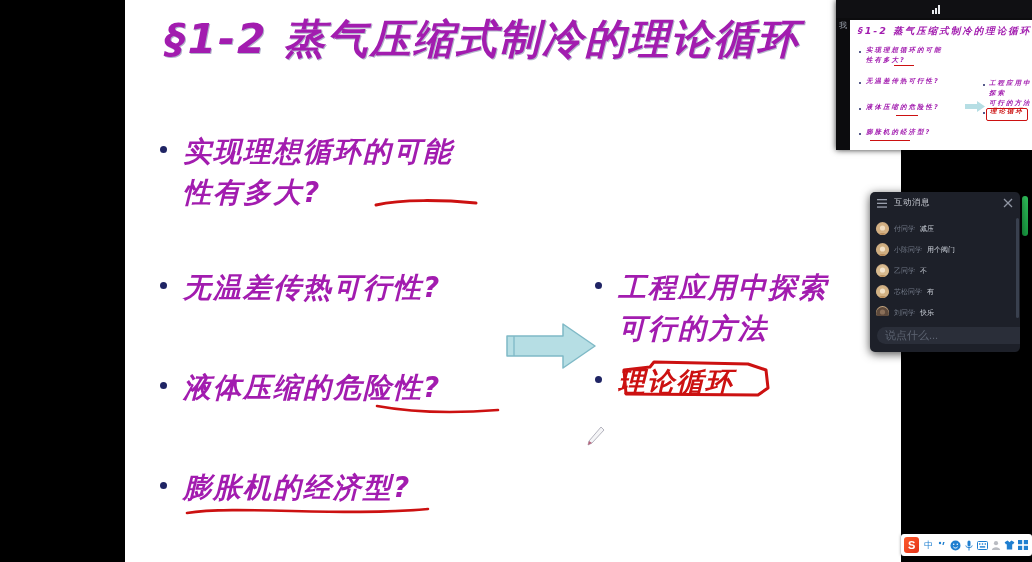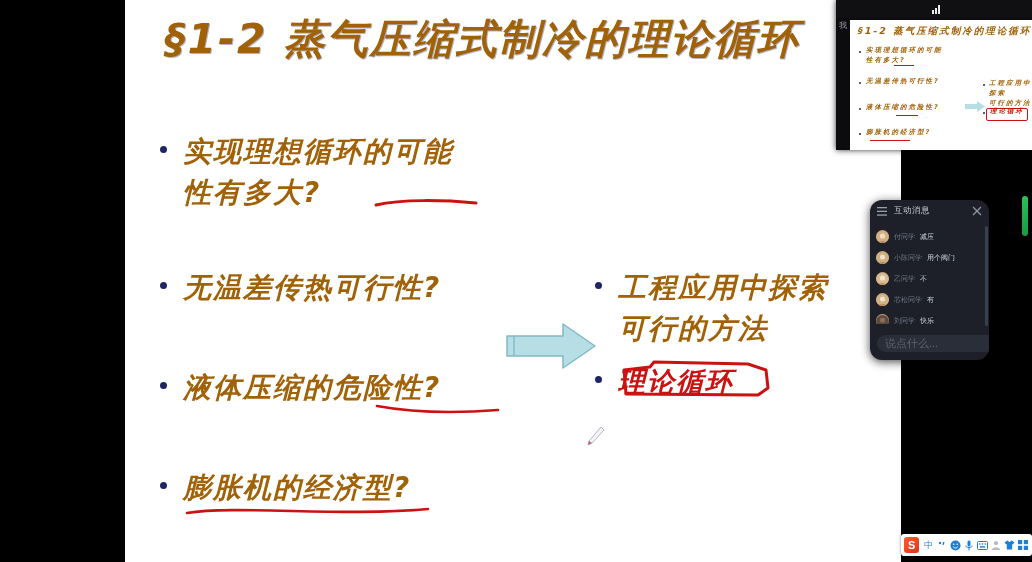--- a/index.html
+++ b/index.html
@@ -7,21 +7,21 @@
        font-family:"Liberation Sans","DejaVu Sans",sans-serif;}
 
   
   #stage{position:absolute;inset:0;background:#000;}
 
   
   #slide{position:absolute;left:125px;top:0;width:776px;height:562px;background:#ffffff;overflow:hidden;}
 
   
   .hw{font-family:"DejaVu Sans","Liberation Sans",sans-serif;
-      color:#a16207;font-weight:bold;font-style:italic;letter-spacing:2px;}
+      color:#a21caf;font-weight:bold;font-style:italic;letter-spacing:2px;}
 
   #slide-title{position:absolute;left:40px;top:12px;font-size:41px;white-space:nowrap;
                text-shadow:1px 1px 0 rgba(31,36,100,.35);}
 
   
   .bullet-row{position:absolute;display:flex;align-items:flex-start;}
   .dot{width:7px;height:7px;border-radius:50%;background:#1f2464;flex:none;margin-top:14px;margin-right:16px;}
   .btext{font-size:28px;line-height:1.45;white-space:pre-line;}
 
   #b1{left:35px;top:132px;width:400px;}
@@ -62,22 +62,22 @@
 
   .t-title{position:absolute;left:8px;top:5px;font-size:9.5px;white-space:nowrap;}
   .t-b{position:absolute;font-size:6.5px;line-height:1.5;white-space:pre-line;}
   .t-dot{position:absolute;width:2px;height:2px;border-radius:50%;background:#1f2464;}
   .t-red{color:#cc1111;}
   .t-arrow{position:absolute;left:115px;top:78px;width:20px;height:11px;}
   .t-redbox{position:absolute;left:136px;top:88px;width:40px;height:11px;border:1.2px solid #cc1111;border-radius:2px;}
   .t-ul{position:absolute;height:1.2px;background:#cc1111;}
 
   
-  #chat-panel{position:absolute;left:870px;top:200px;width:119px;height:160px;background:#1d2029;
-              border-radius:12px;box-shadow:0 2px 10px rgba(0,0,0,.7);overflow:hidden;}
+  #chat-panel{position:absolute;left:870px;top:192px;width:150px;height:160px;background:#1d2029;
+              border-radius:5px;box-shadow:0 2px 10px rgba(0,0,0,.7);overflow:hidden;}
   #chat-head{height:22px;display:flex;align-items:center;padding:0 7px;box-sizing:border-box;gap:7px;}
   #chat-title{color:#c8cbd3;font-size:8.5px;letter-spacing:.5px;flex:1;}
   .icon-btn{cursor:pointer;}
   #chat-list{position:absolute;top:24px;left:0;right:0;bottom:36px;padding:2px 6px;box-sizing:border-box;overflow:hidden;}
   .msg{display:flex;align-items:center;gap:5px;height:21px;}
   .avatar{width:13px;height:13px;border-radius:50%;flex:none;overflow:hidden;background:#c8a882;}
   .msg-name{color:#6f7684;font-size:7px;white-space:nowrap;}
   .msg-text{color:#cdd2db;font-size:7px;white-space:nowrap;}
   #chat-input-bar{position:absolute;left:0;right:0;bottom:0;height:34px;display:flex;align-items:center;
                   padding:0 7px;box-sizing:border-box;gap:6px;}

